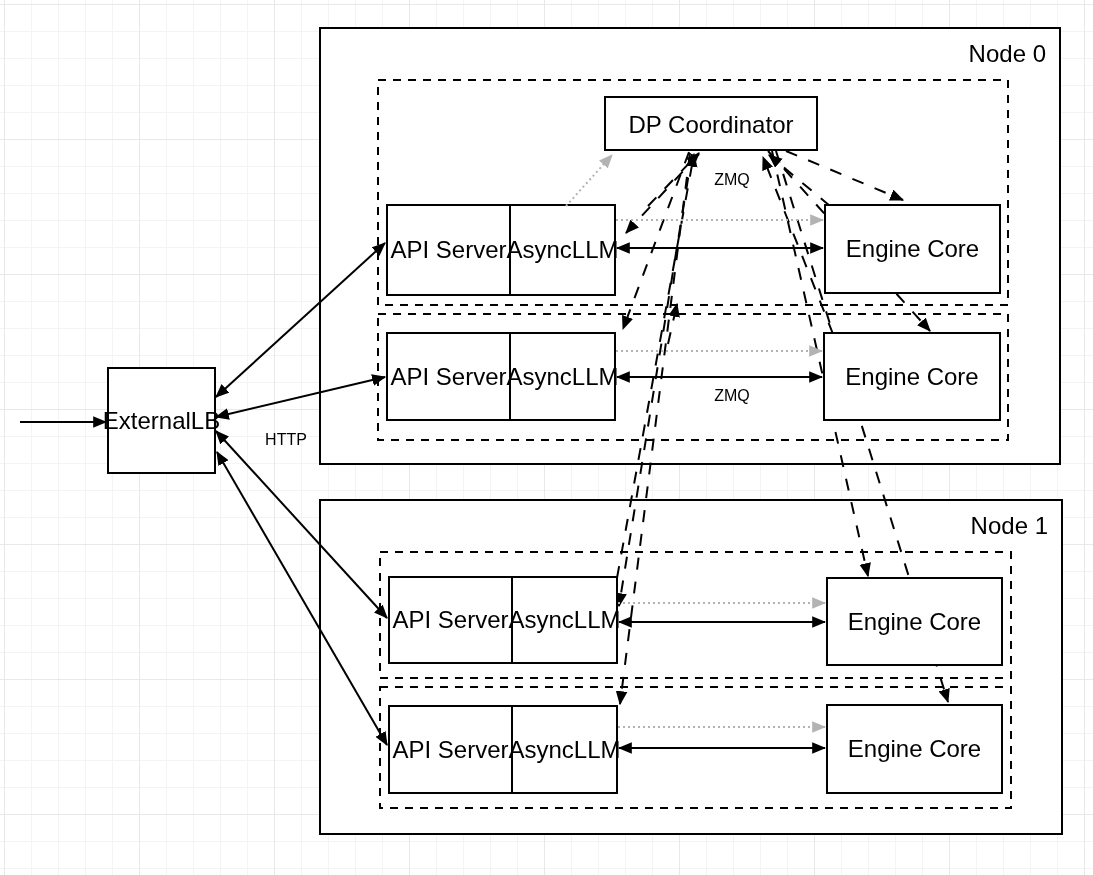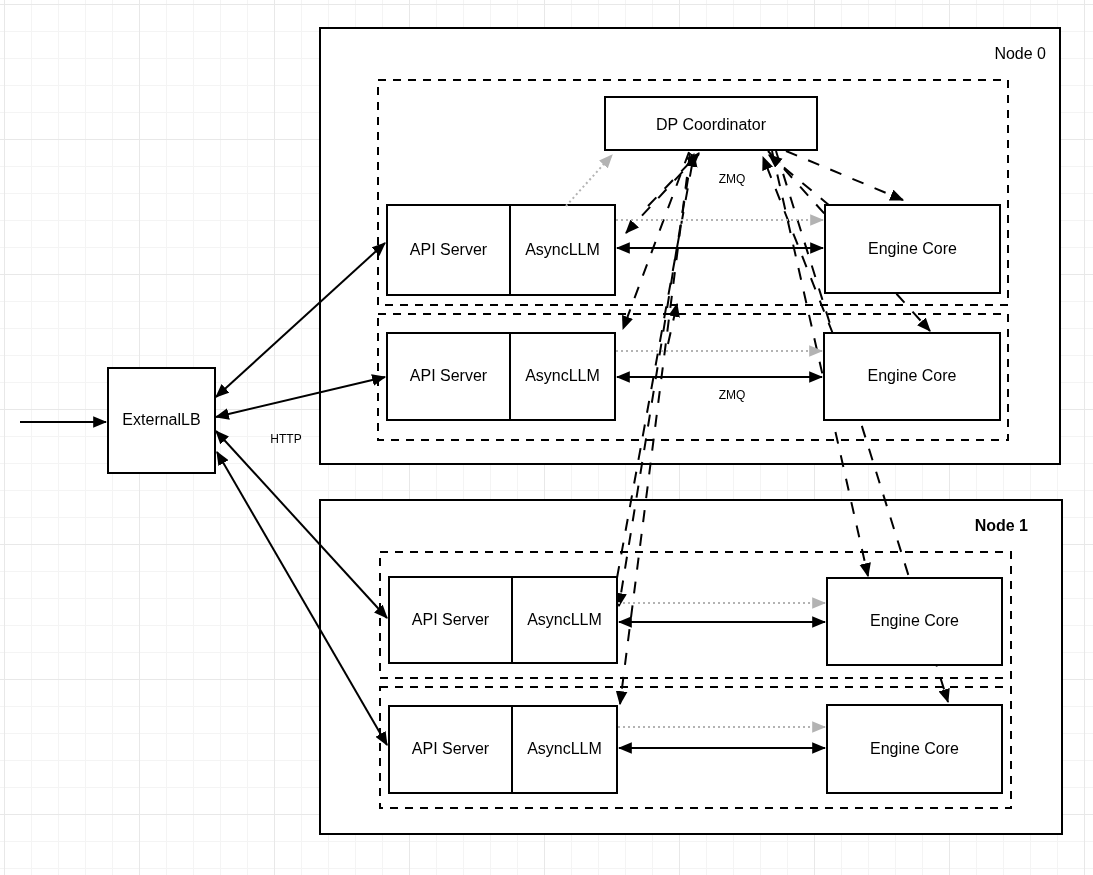--- a/index.html
+++ b/index.html
@@ -15,27 +15,27 @@
       linear-gradient(90deg, #f4f4f4 1px, transparent 1px);
     background-size:135px 135px,135px 135px,27px 27px,27px 27px;
     background-position:4px 4px;
     font-family:"Liberation Sans", sans-serif;
   }
   .canvas svg{position:absolute;left:0;top:0;}
   .lbl{
     position:absolute;
     display:flex;align-items:center;justify-content:center;
     text-align:center;
-    font-size:16px;color:#000;
+    font-size:24px;color:#000;
     pointer-events:none;
     white-space:pre-line;
     line-height:1.3;
     z-index:3;
   }
-  .edge-lbl{font-size:12px;}
+  .edge-lbl{font-size:16px;}
   .node-lbl{justify-content:flex-end;text-align:right;}
 </style>
 </head>
 <body>
 
 <div class="canvas">
 
   <svg width="1093" height="875" viewBox="0 0 1093 875">
     <defs>
       <marker id="ab" viewBox="0 0 12 10" refX="11" refY="5" markerWidth="14" markerHeight="12" markerUnits="userSpaceOnUse" orient="auto-start-reverse">
@@ -108,21 +108,21 @@
       <path d="M216,431 L387,618" marker-start="url(#ab)" marker-end="url(#ab)"></path>
       <path d="M217,452 L387,745" marker-start="url(#ab)" marker-end="url(#ab)"></path>
       <path d="M617,248 L823,248" marker-start="url(#ab)" marker-end="url(#ab)"></path>
       <path d="M617,377 L822,377" marker-start="url(#ab)" marker-end="url(#ab)"></path>
       <path d="M619,622 L825,622" marker-start="url(#ab)" marker-end="url(#ab)"></path>
       <path d="M619,748 L825,748" marker-start="url(#ab)" marker-end="url(#ab)"></path>
     </g>
   </svg>
 
   <div class="lbl node-lbl" style="left:880px;top:42px;width:166px;height:24px;">Node 0</div>
-  <div class="lbl node-lbl" style="left:862px;top:514px;width:166px;height:24px;font-weight:bold;">Node 1</div>
+  <div class="lbl node-lbl" style="left:882px;top:514px;width:166px;height:24px;">Node 1</div>
 
   <div class="lbl" style="left:605px;top:97px;width:212px;height:56px;">DP Coordinator</div>
 
   <div class="lbl" style="left:108px;top:368px;width:107px;height:105px;flex-direction:row;"><span>External</span><span>LB</span></div>
 
   <div class="lbl" style="left:387px;top:205px;width:123px;height:90px;">API Server</div>
   <div class="lbl" style="left:510px;top:205px;width:105px;height:90px;">AsyncLLM</div>
   <div class="lbl" style="left:825px;top:205px;width:175px;height:88px;">Engine Core</div>
 
   <div class="lbl" style="left:387px;top:333px;width:123px;height:87px;">API Server</div>

